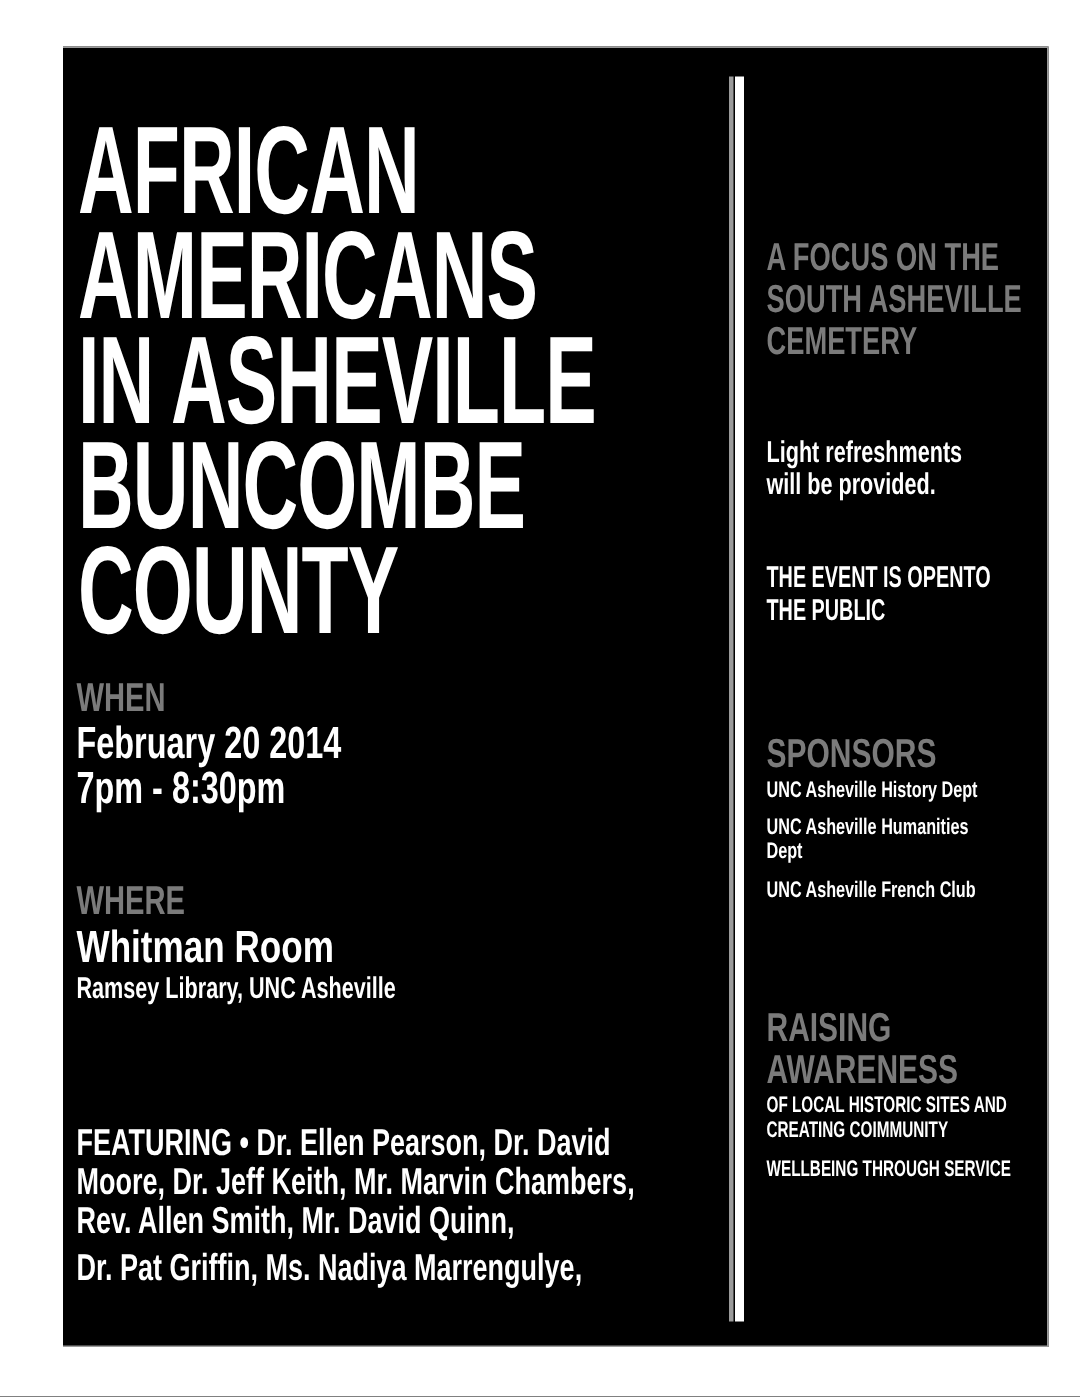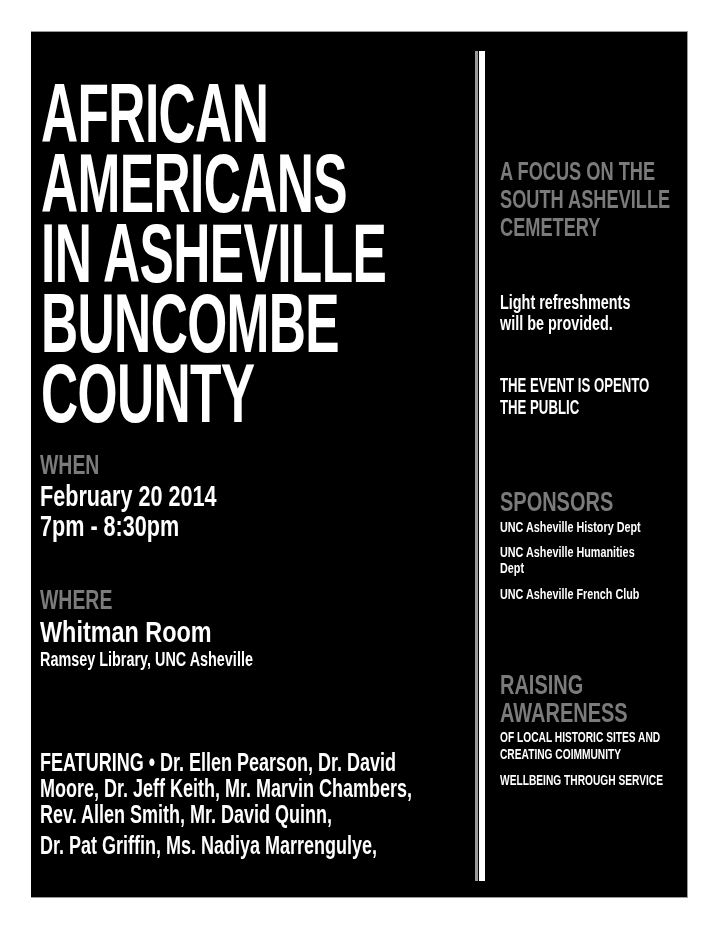--- a/index.html
+++ b/index.html
@@ -1,21 +1,21 @@
 <!DOCTYPE html>
 <html><head>
 <meta charset="utf-8">
 <style>
   html, body { margin: 0; padding: 0; }
   body {
     width: 720px; height: 931px; background: #ffffff; position: relative; overflow: hidden;
     font-family: "Liberation Sans", sans-serif;
   }
   .panel {
-    position: absolute; left: 31px; top: 31px; width: 657px; height: 867px;
+    position: absolute; left: 42px; top: 31px; width: 657px; height: 867px;
     background: #000000; overflow: hidden;
     border-top: 1px solid #9a9a9a; border-right: 1px solid #9a9a9a; border-bottom: 1px solid #9a9a9a;
     box-sizing: border-box;
   }
   .cond {
     font-family: "Liberation Sans", sans-serif; font-weight: bold;
     transform-origin: left top; white-space: nowrap; position: absolute;
   }
   .title-line {
     color: #ffffff; font-size: 83px; line-height: 1; letter-spacing: -1px;

